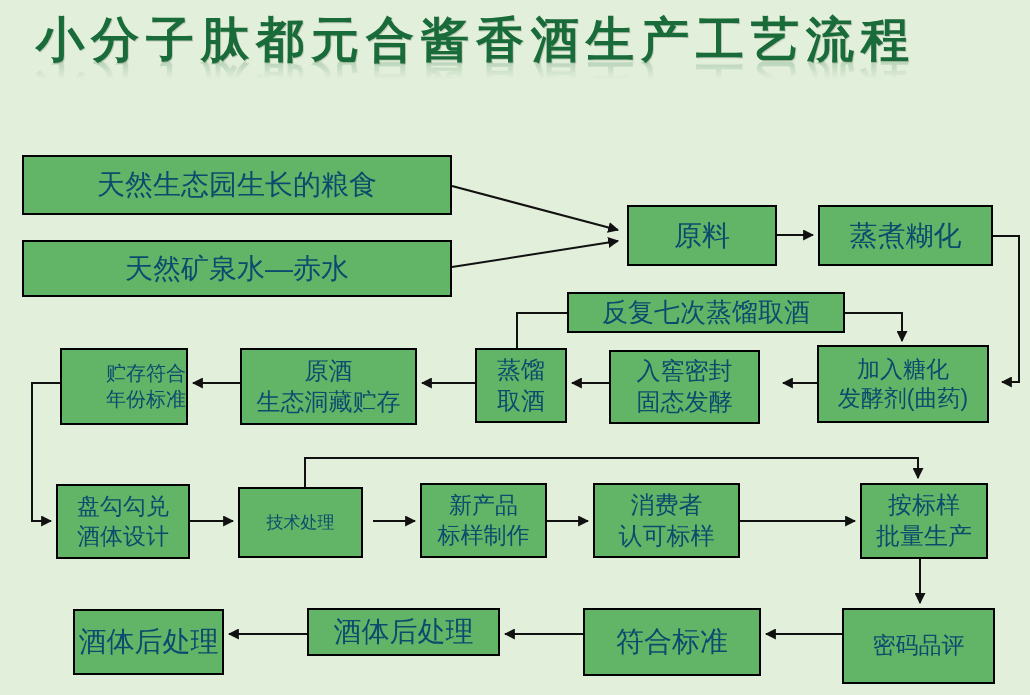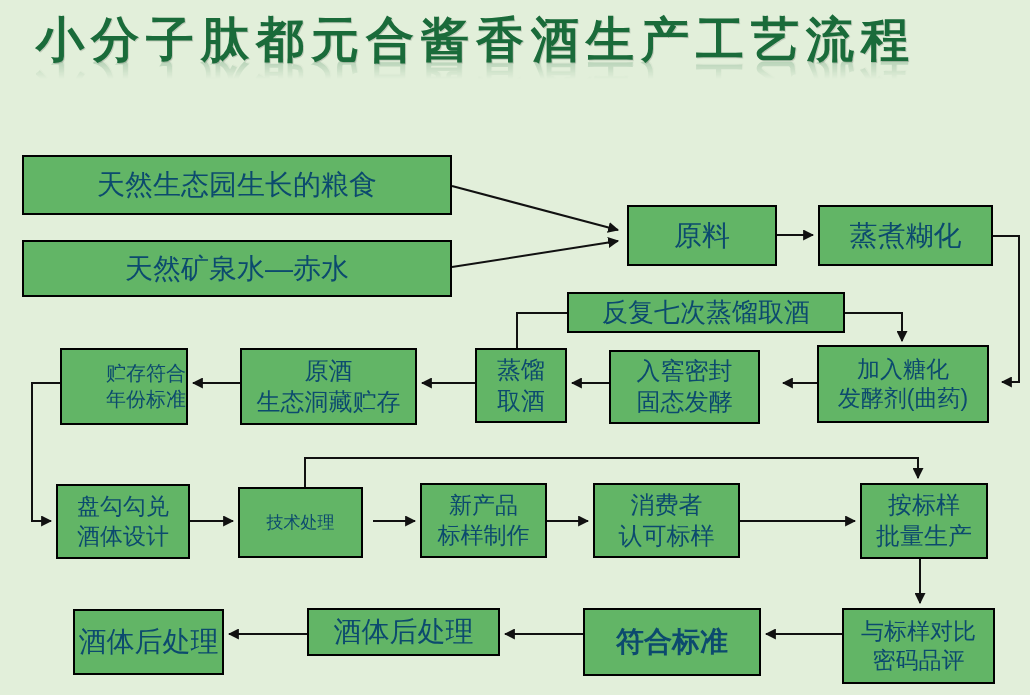--- a/index.html
+++ b/index.html
@@ -121,25 +121,24 @@
     <span>按标样</span>
     <span>批量生产</span>
   </div>
 
   <div class="node" style="left:593px;top:483px;width:147px;height:75px;font-size:24px;">
     <span>消费者</span>
     <span>认可标样</span>
   </div>
 
   <div class="node" style="left:842px;top:608px;width:153px;height:76px;font-size:23px;">
-    <span>与标样对比</span>
     <span>密码品评</span>
   </div>
 
-  <div class="node" style="left:583px;top:608px;width:178px;height:68px;font-size:28px;font-weight:bold;">
+  <div class="node" style="left:583px;top:608px;width:178px;height:68px;font-size:28px;">
     <span>符合标准</span>
   </div>
 
   <div class="node" style="left:307px;top:608px;width:193px;height:48px;font-size:28px;">
     <span>酒体后处理</span>
   </div>
 
   <div class="node" style="left:73px;top:609px;width:151px;height:66px;font-size:28px;">
     <span>酒体后处理</span>
   </div>

